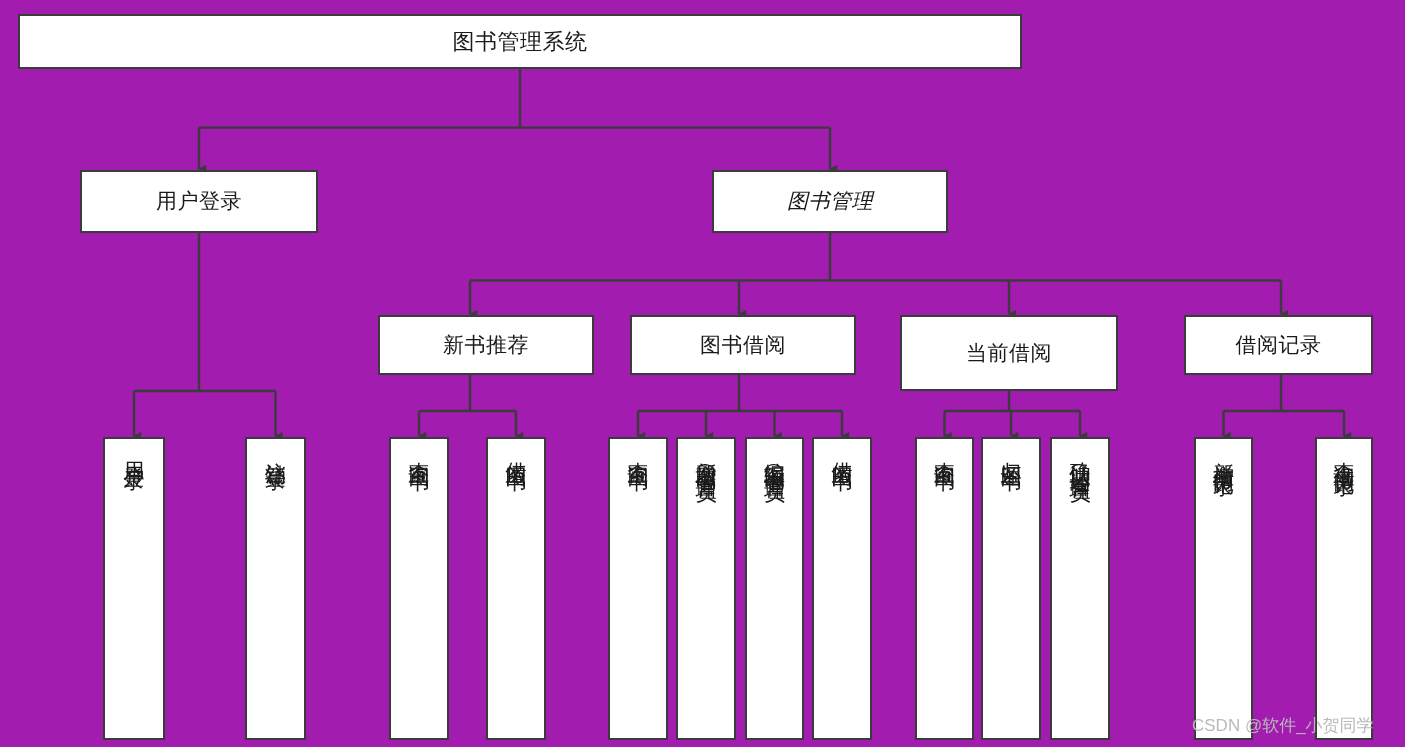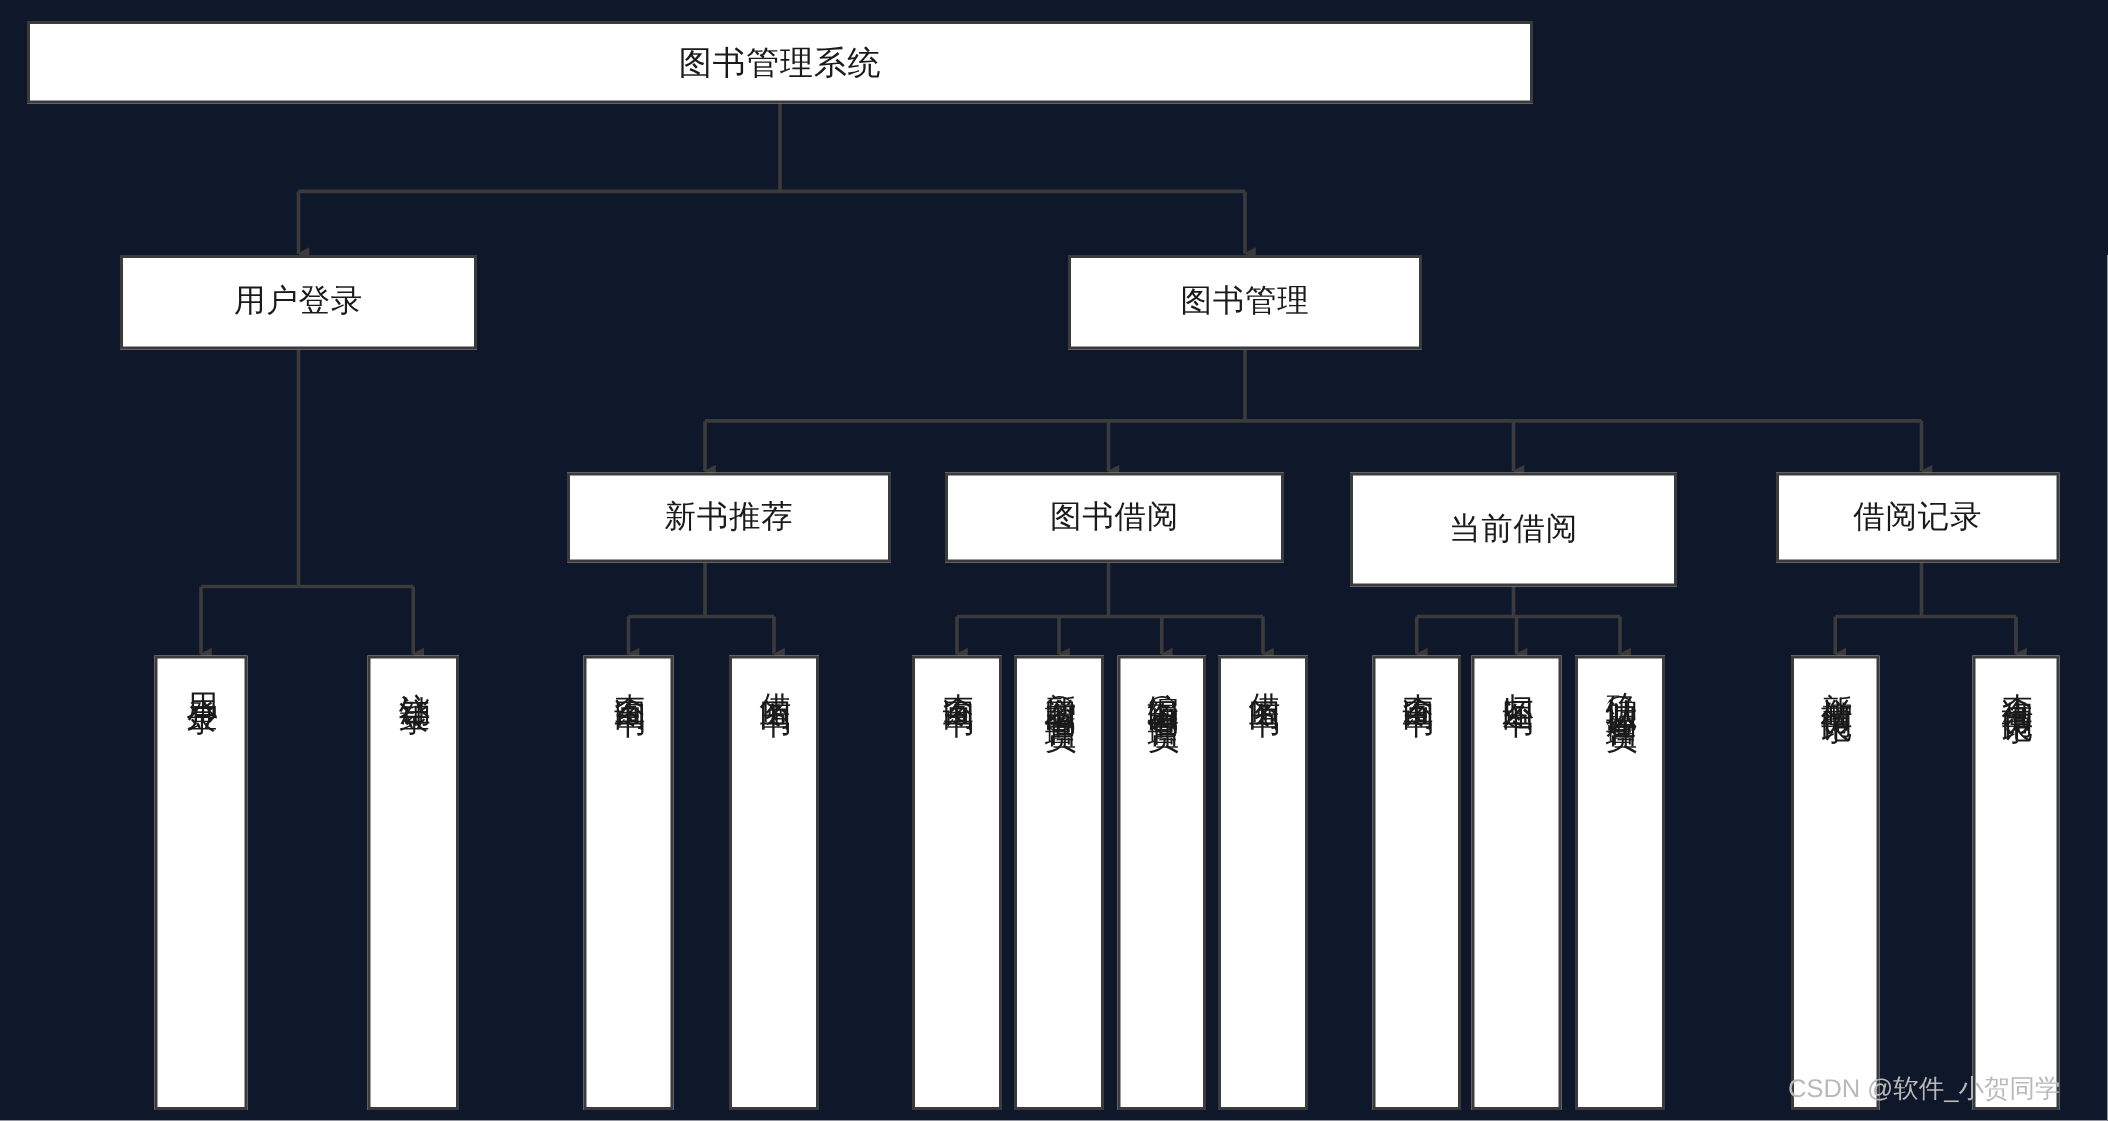--- a/index.html
+++ b/index.html
@@ -8,21 +8,21 @@
     padding: 0;
     background: #ffffff;
   }
   body {
     font-family: "Liberation Sans", "DejaVu Sans", sans-serif;
   }
   #canvas {
     position: relative;
     width: 1405px;
     height: 747px;
-    background: #0f172a;
+    background: #a21caf;
     overflow: hidden;
   }
   #edges {
     position: absolute;
     left: 0;
     top: 0;
     width: 1405px;
     height: 747px;
     pointer-events: none;
   }
@@ -118,21 +118,21 @@
   </svg>
 
   <div class="node root horizontal" style="left: 18px; top: 14px; width: 1004px; height: 55px;">
     <span class="label">图书管理系统</span>
   </div>
 
   <div class="node horizontal" style="left: 80px; top: 170px; width: 238px; height: 63px;">
     <span class="label">用户登录</span>
   </div>
 
-  <div class="node horizontal" style="left: 712px; top: 170px; width: 236px; height: 63px;">
+  <div class="node horizontal" style="left: 712px; top: 170px; width: 236px; height: 63px; font-style: italic;">
     <span class="label">图书管理</span>
   </div>
 
   <div class="node horizontal" style="left: 362px; top: 315px; width: 216px; height: 60px; margin-left: 16px;">
     <span class="label">新书推荐</span>
   </div>
 
   <div class="node horizontal" style="left: 630px; top: 315px; width: 226px; height: 60px;">
     <span class="label">图书借阅</span>
   </div>

